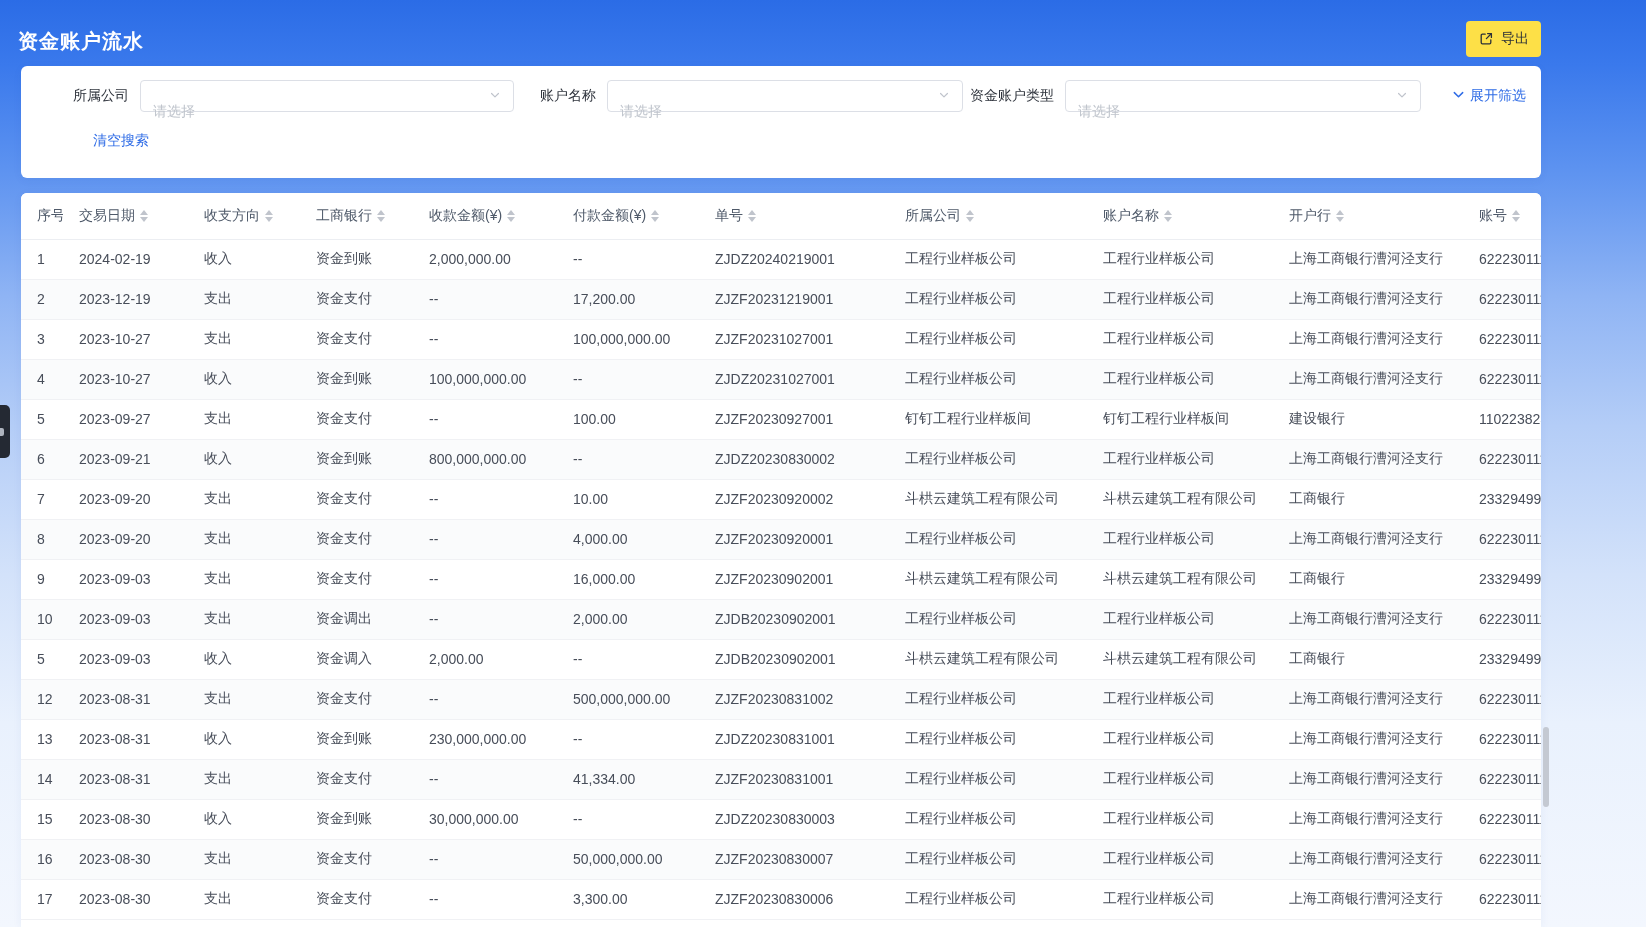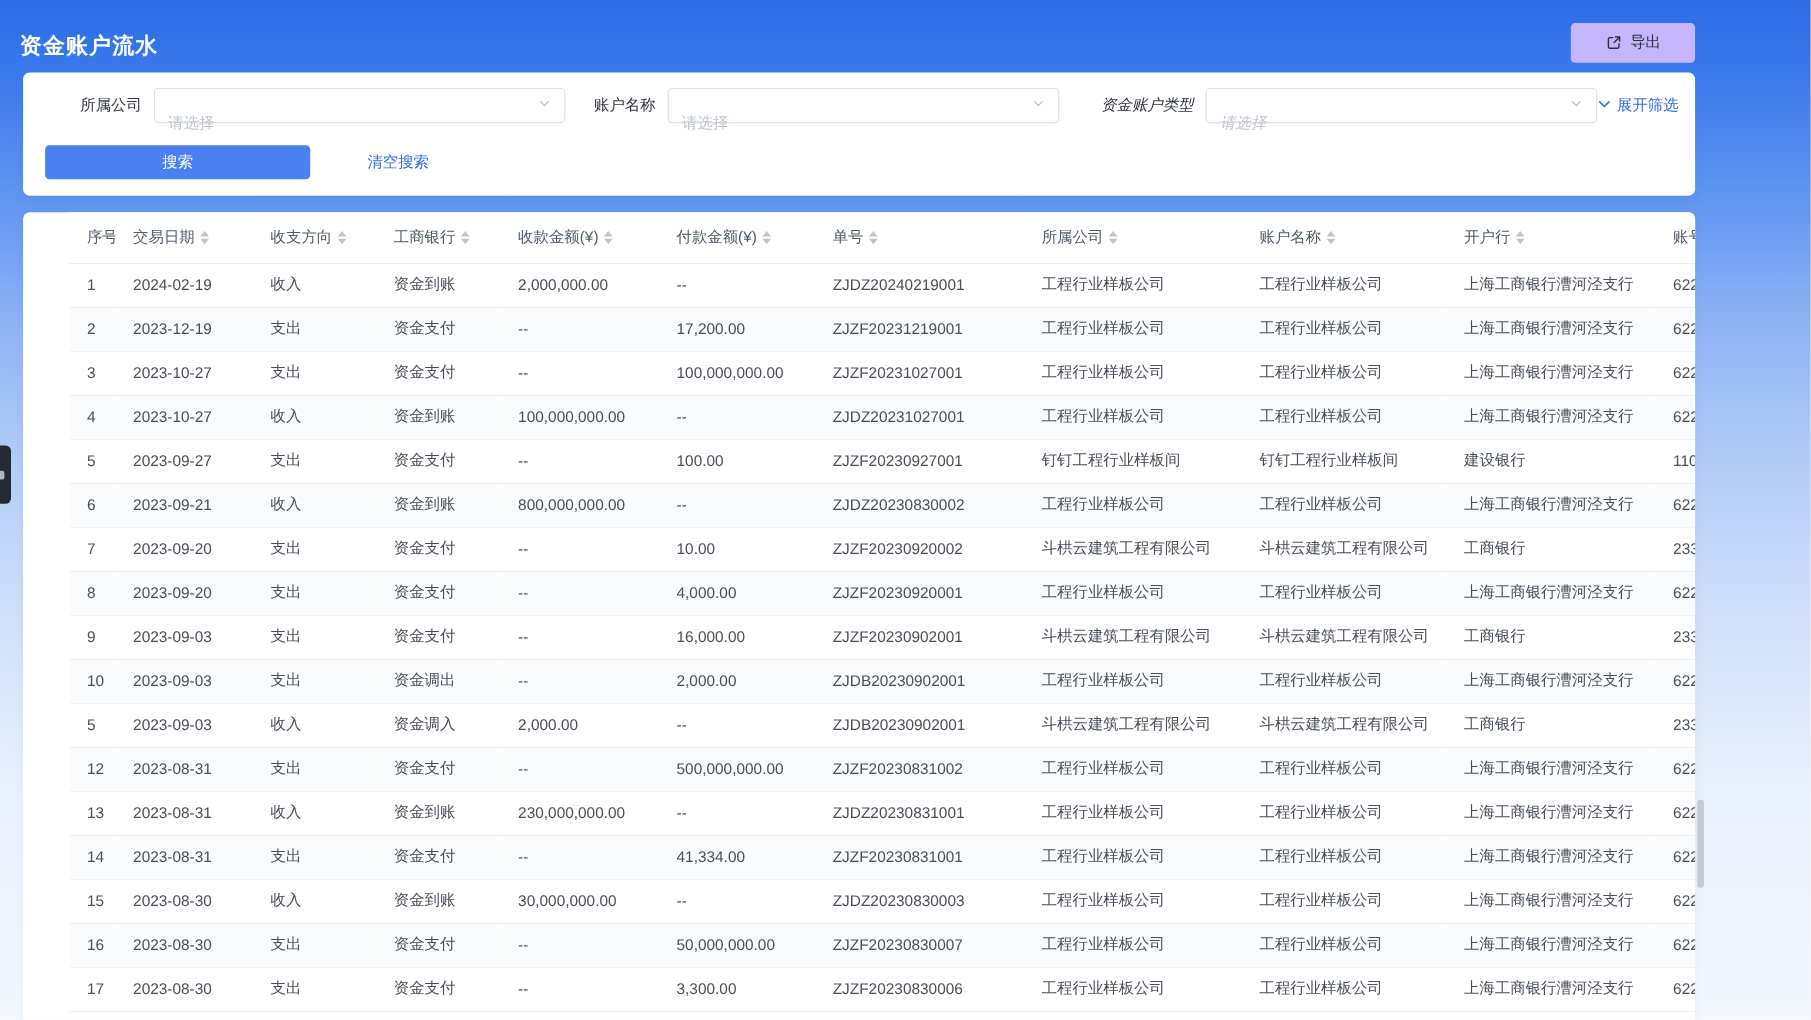--- a/index.html
+++ b/index.html
@@ -14,22 +14,22 @@
   }
 
   
   .topbar { position: absolute; left: 0; top: 0; width: 100%; height: 73px; }
   .page-title {
     position: absolute; left: 18px; top: 28px;
     font-size: 20px; font-weight: 700; color: #ffffff; letter-spacing: 1px;
   }
   .export-btn {
     position: absolute; right: 105px; top: 21px;
-    height: 36px; padding: 0 31px;
-    background: #c4b5fd; border: none; border-radius: 4px;
+    height: 36px; padding: 0 12px;
+    background: #fde047; border: none; border-radius: 4px;
     display: flex; align-items: center; gap: 7px;
     font-size: 14px; color: #2b3038; cursor: pointer;
     font-family: inherit;
   }
   .export-btn svg { display: block; }
 
   
   .filter-card {
     position: absolute; left: 21px; top: 66px;
     width: 1520px; height: 112px;
@@ -58,21 +58,21 @@
   .clear-link { margin-left: 52px; font-size: 14px; color: #2f6ce6; cursor: pointer; text-decoration: none; }
 
   
   .table-card {
     position: absolute; left: 21px; top: 193px;
     width: 1520px; height: 734px;
     background: #ffffff; border-radius: 6px 6px 0 0;
     overflow: hidden;
     box-shadow: 0 2px 10px rgba(25, 70, 160, 0.06);
   }
-  table.grid { border-collapse: collapse; table-layout: fixed; width: 1574px; margin-left: 42px; }
+  table.grid { border-collapse: collapse; table-layout: fixed; width: 1574px; }
   table.grid th, table.grid td {
     padding: 0 8px 0 16px; text-align: left; font-size: 14px;
     white-space: nowrap; overflow: hidden;
   }
   table.grid thead th {
     height: 46px; color: #4e5969; font-weight: 500;
     border-bottom: 1px solid #eceef2; background: #fff;
   }
   table.grid tbody td { height: 40px; color: #474d59; border-bottom: 1px solid #f0f1f4; }
   table.grid tbody tr:nth-child(even) td { background: #fafbfc; }
@@ -127,40 +127,39 @@
       </div>
       <div class="filter-group" style="left: 519px;">
         <span class="filter-label">账户名称</span>
         <div class="select-box" style="width:356px">
           <span class="select-placeholder">请选择</span>
           <span><svg width="12" height="12" viewBox="0 0 14 14" fill="none">
               <path d="M3 5.2 7 9.2 11 5.2" stroke="#c0c4cc" stroke-width="1.4" stroke-linecap="round" stroke-linejoin="round"></path>
             </svg></span>
         </div>
       </div>
-      <div class="filter-group" style="left: 980px; font-style: italic;">
+      <div class="filter-group" style="left: 949px;">
         <span class="filter-label">资金账户类型</span>
         <div class="select-box" style="width:356px">
           <span class="select-placeholder">请选择</span>
           <span><svg width="12" height="12" viewBox="0 0 14 14" fill="none">
               <path d="M3 5.2 7 9.2 11 5.2" stroke="#c0c4cc" stroke-width="1.4" stroke-linecap="round" stroke-linejoin="round"></path>
             </svg></span>
         </div>
       </div>
     </div>
   <div class="expand-link">
     <span>
       <svg width="13" height="13" viewBox="0 0 14 14" fill="none">
         <path d="M2.5 5 7 9.5 11.5 5" stroke="#2f6ce6" stroke-width="1.6" stroke-linecap="round" stroke-linejoin="round"></path>
       </svg>
     </span>
     <span>展开筛选</span>
   </div>
   <div class="filter-actions">
-    <button class="search-btn">搜索</button>
     <a class="clear-link">清空搜索</a>
   </div>
 </div>
 
 <div class="table-card">
   <table class="grid">
     <colgroup id="grid-cols">
         <col style="width: 42px;">
         <col style="width: 125px;">
         <col style="width: 112px;">

